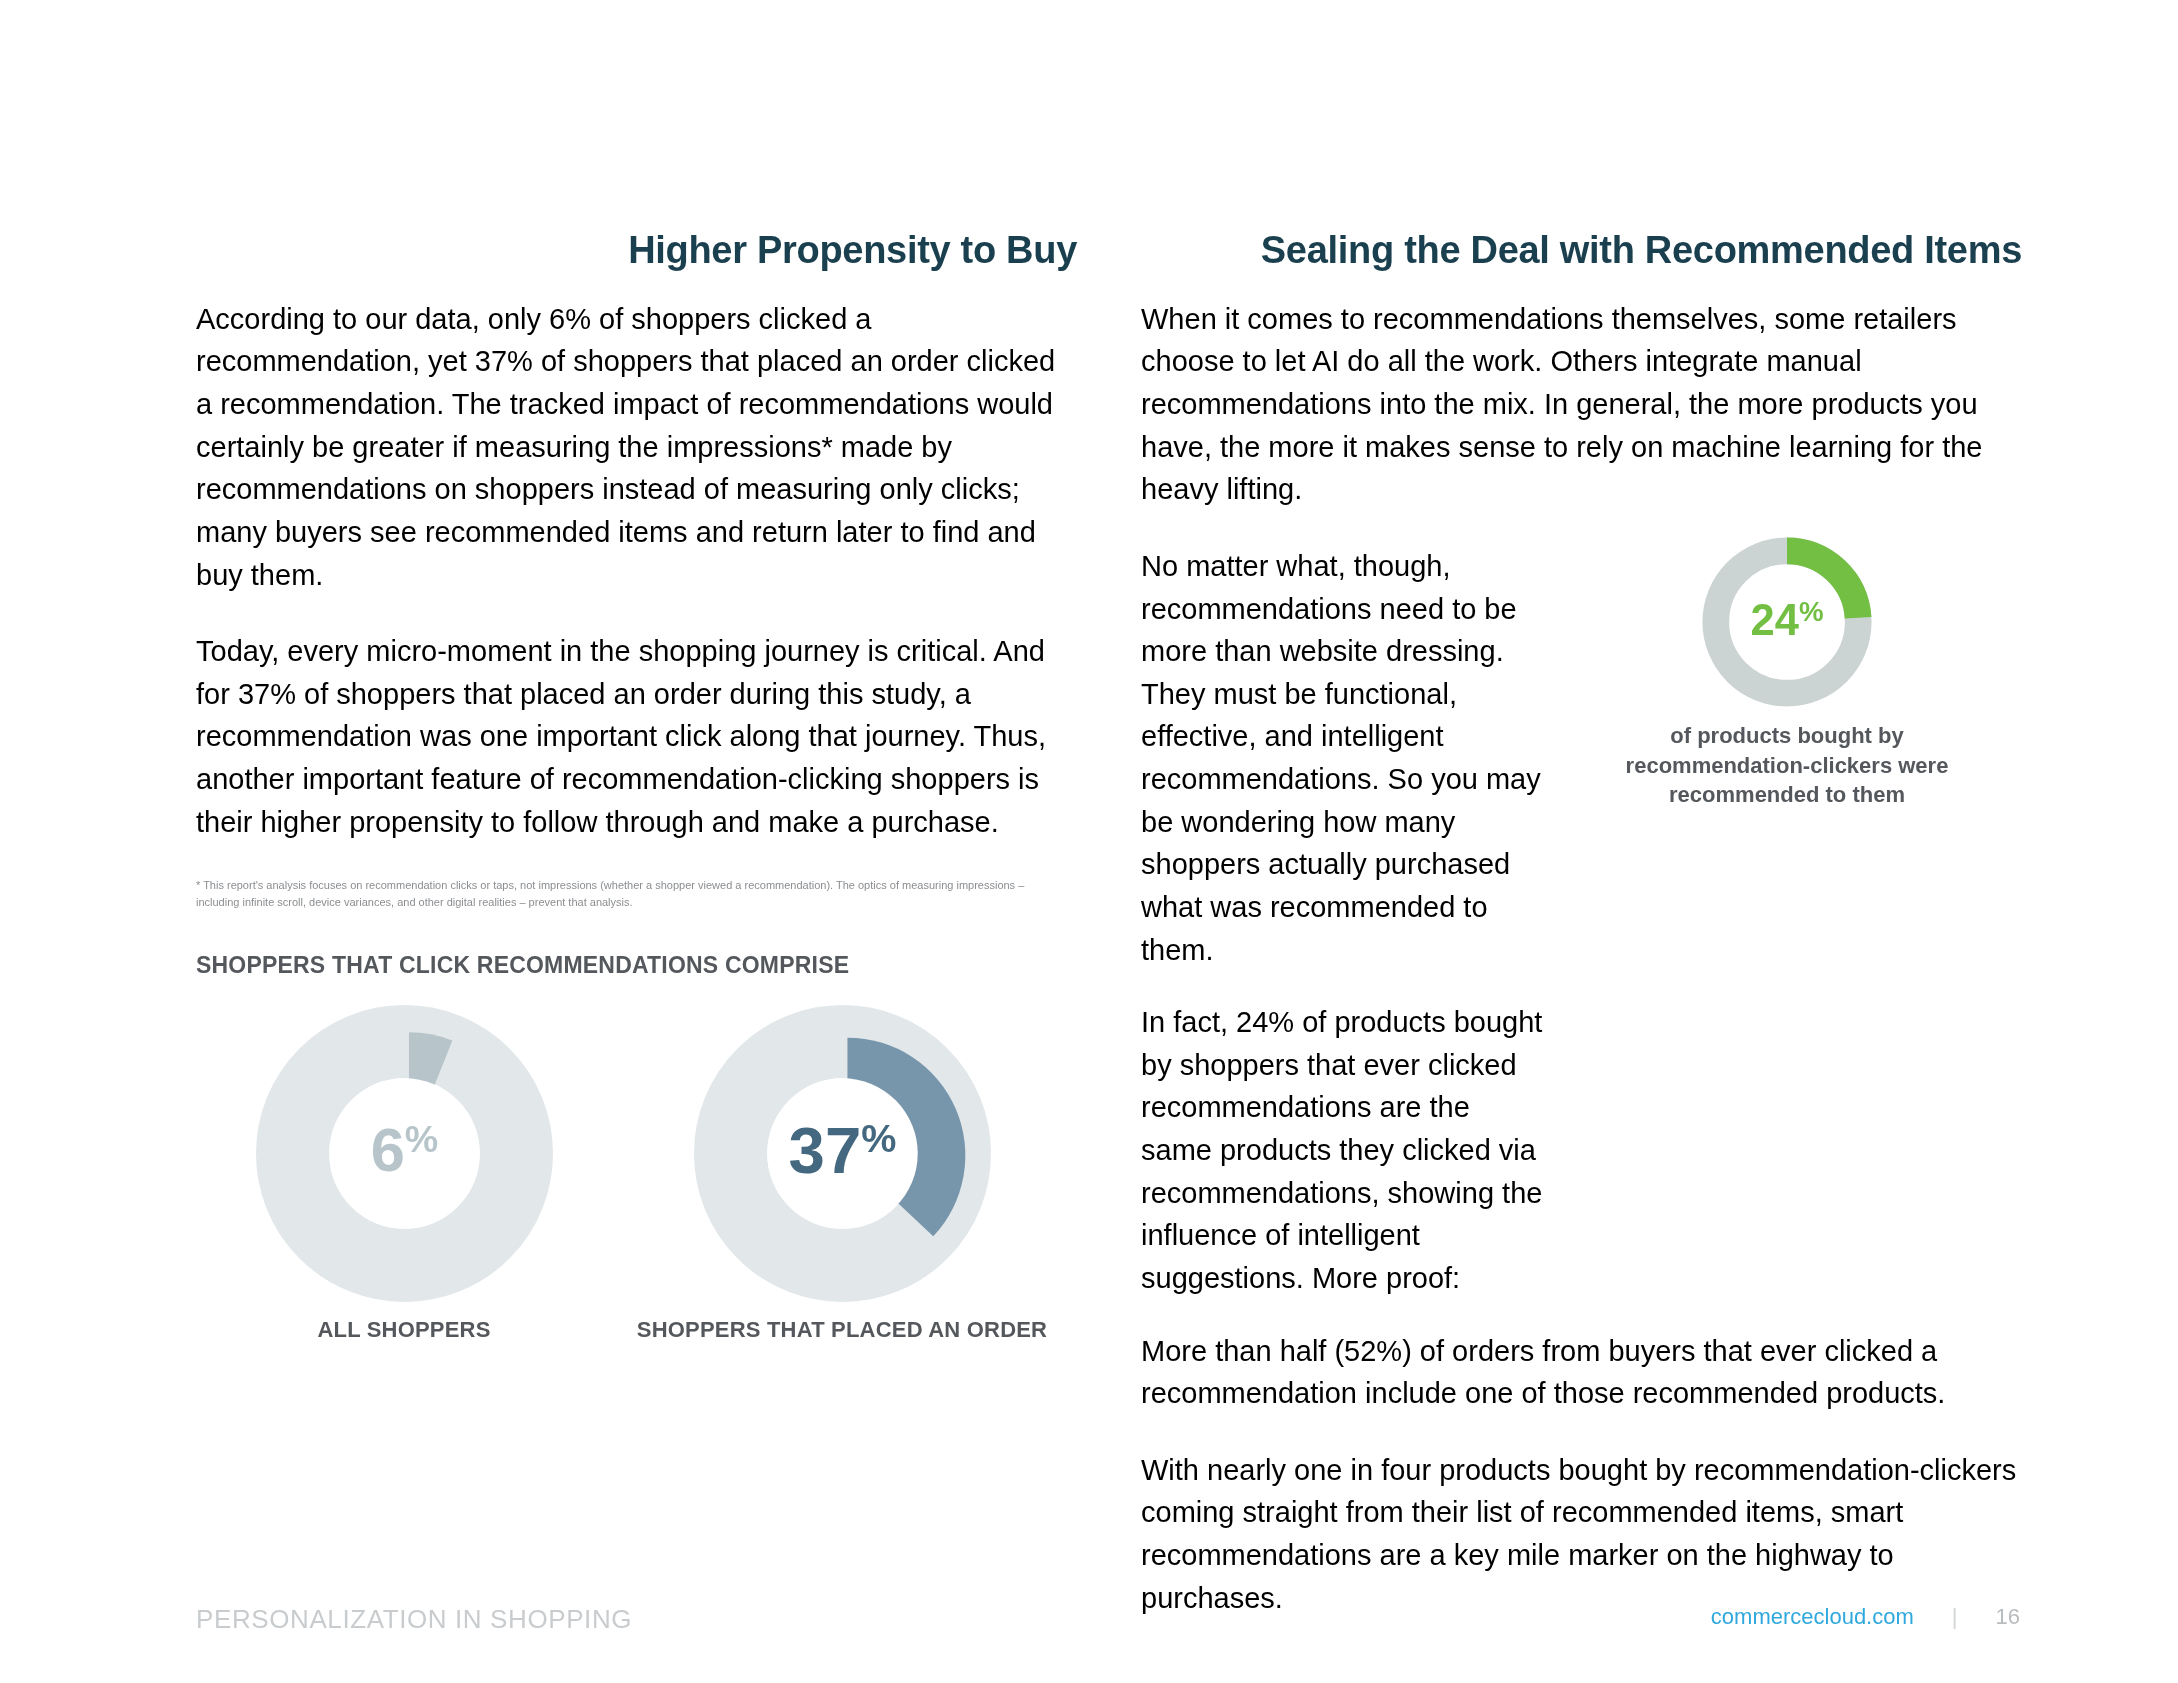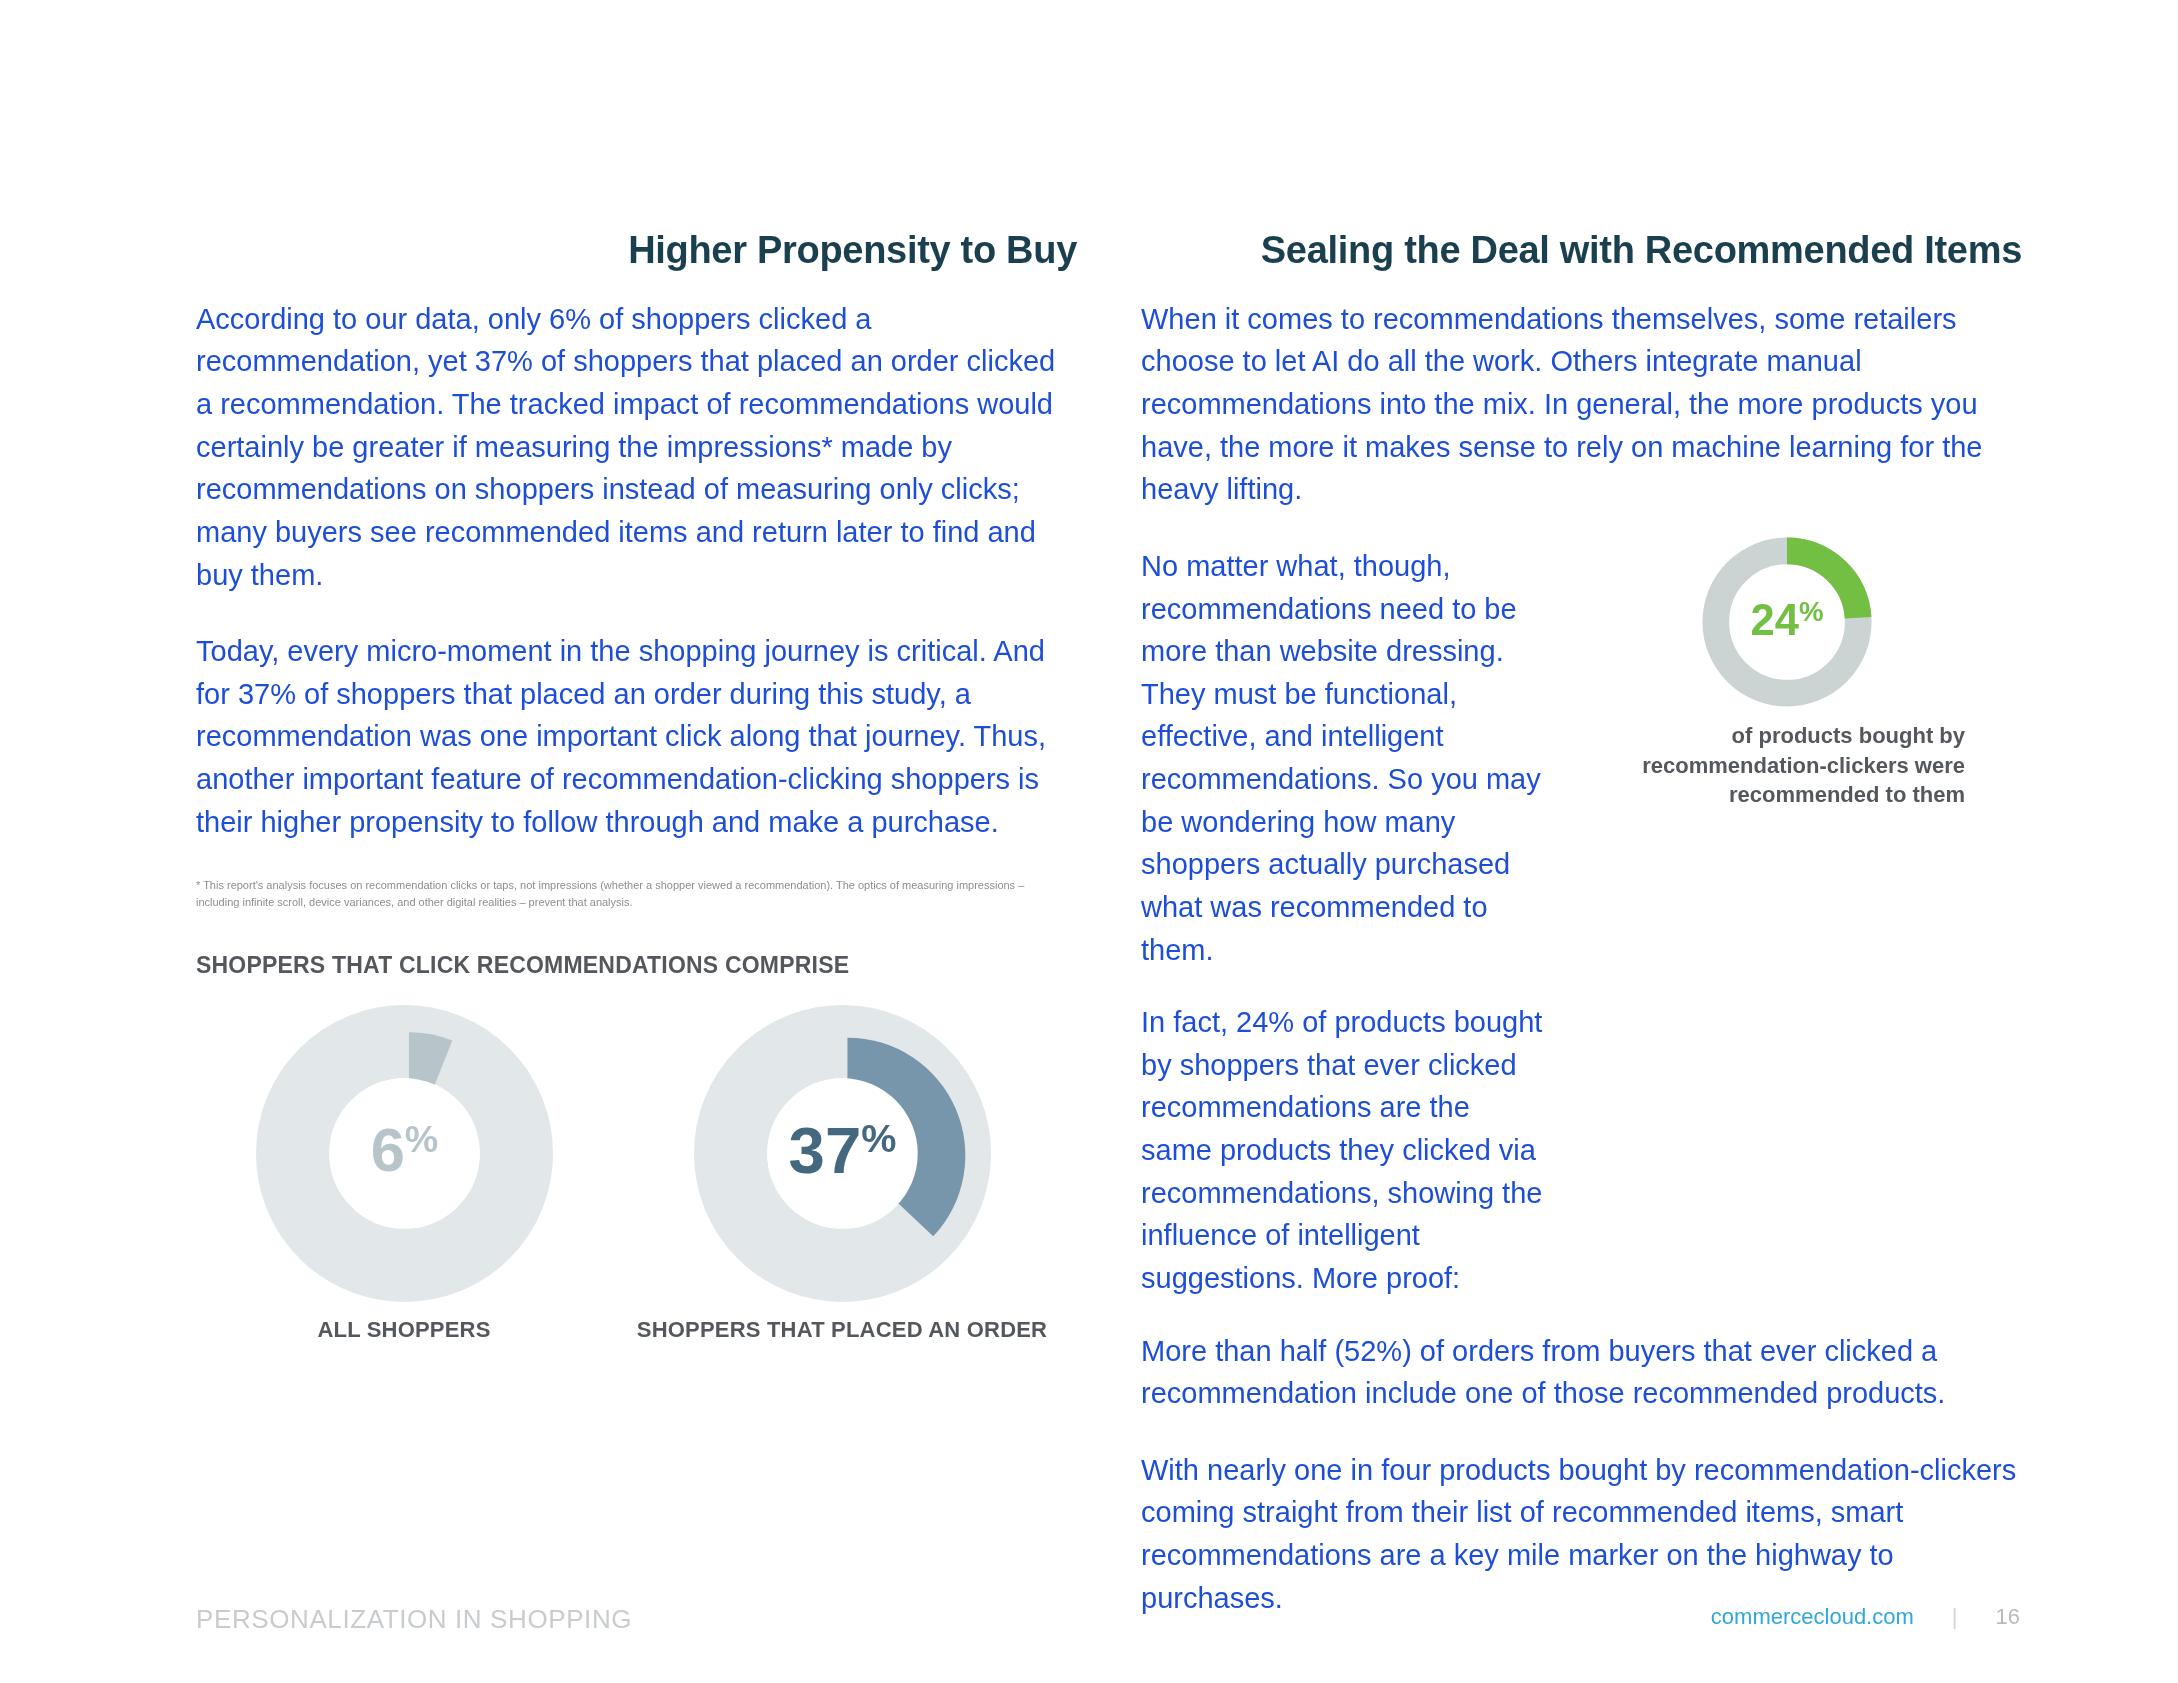--- a/index.html
+++ b/index.html
@@ -42,21 +42,21 @@
     font-size: 38px;
     font-weight: bold;
     letter-spacing: -0.3px;
     margin: 0 0 26px 0;
     line-height: 1.1;
     text-align: right;
   }
 
   
   .body-text {
-    color: #1d4ed8;
+    color: #000000;
     font-size: 29px;
     line-height: 1.47;
     font-weight: 300;
     margin: 0 0 34px 0;
   }
   .body-text:last-child { margin-bottom: 0; }
 
   .narrow-text {
     width: 406px;
     margin-bottom: 30px;
@@ -114,21 +114,21 @@
     flex-direction: column;
     align-items: center;
   }
   .kpi-24 { left: 1609px; top: 533px; }
   .kpi-52 { left: 1609px; top: 889px; }
   .kpi-caption {
     color: #54585c;
     font-size: 22px;
     font-weight: bold;
     line-height: 1.35;
-    text-align: right;
+    text-align: center;
     margin-top: 10px;
   }
 
   
   .footer-left {
     position: absolute;
     left: 196px;
     top: 1604px;
     color: #c9ccce;
     font-size: 26px;

